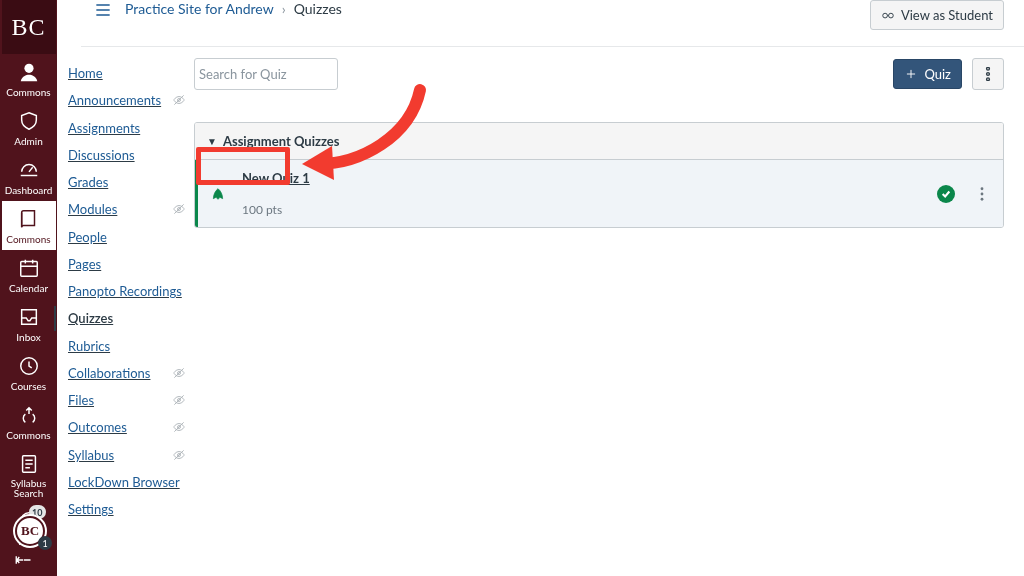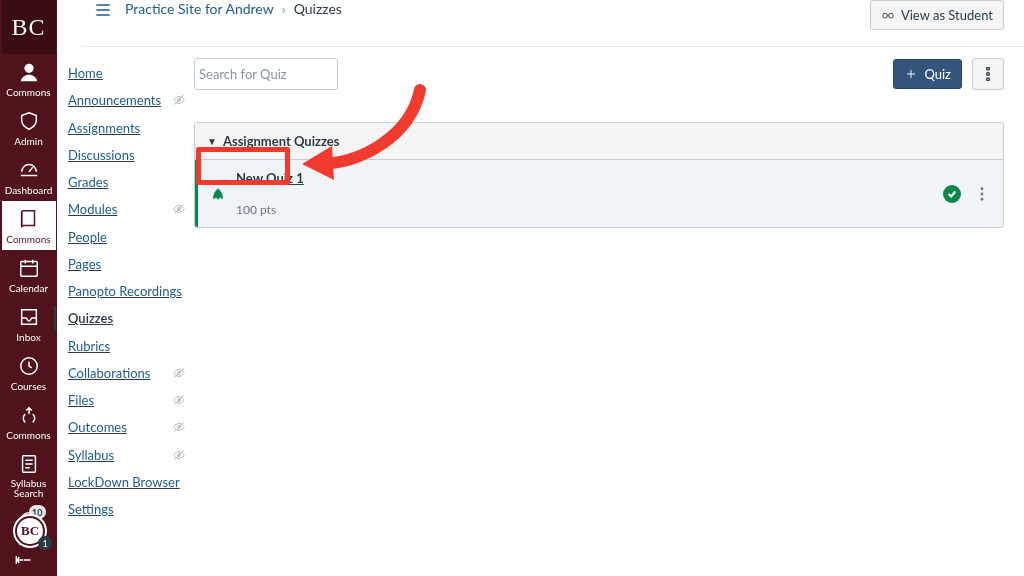--- a/index.html
+++ b/index.html
@@ -48,21 +48,21 @@
   .toolbar .spacer { margin-left:auto; }
   .btn-primary { background:#33557a; border-color:#294666; color:#fff; }
   .btn-primary svg { stroke:#fff; }
   .btn-icon { padding:8px; }
   .btn-icon svg { width:14px; height:14px; }
 
   .quiz-group { margin-top:32px; border:1px solid #c7cdd1; border-radius:3px; overflow:hidden; }
   .qg-header { background:#f5f5f5; border-bottom:1px solid #c7cdd1; padding:10px 12px; font-size:13px; font-weight:700; display:flex; align-items:center; gap:6px; }
   .qg-header .caret { font-size:10px; }
   .quiz-row { display:flex; align-items:center; padding:10px 12px 10px 8px; border-top:1px solid #eef0f1; position:relative; }
-  .quiz-row:first-of-type { border-top:none; }
+  .quiz-row:first-of-type { border-top:none;gap:6px; }
   .quiz-row.published { border-left:3px solid #0b874b; background:#f0f4f8; }
   .quiz-row .rocket { width:16px; height:16px; margin:0 10px 0 4px; }
   .quiz-row .rocket svg { width:16px; height:16px; fill:#0b874b; stroke:#0b874b; }
   .quiz-row .titlewrap { display:flex; flex-direction:column; }
   .quiz-row .titlewrap a { color:#2d3b45; font-size:13px; font-weight:700; text-decoration:underline; }
   .quiz-row .titlewrap .weak { color:#2d3b45; font-weight:600; font-size:13px; text-decoration:none; }
   .quiz-row .subtitle { font-size:12px; color:#6c7780; margin-top:16px; }
   .quiz-row .rowspacer { flex:1; }
   .check-badge { width:18px; height:18px; border-radius:50%; background:#0b874b; display:flex; align-items:center; justify-content:center; margin-right:12px; cursor:pointer; }
   .check-badge svg { width:10px; height:10px; stroke:#fff; fill:none; stroke-width:2.5; }

